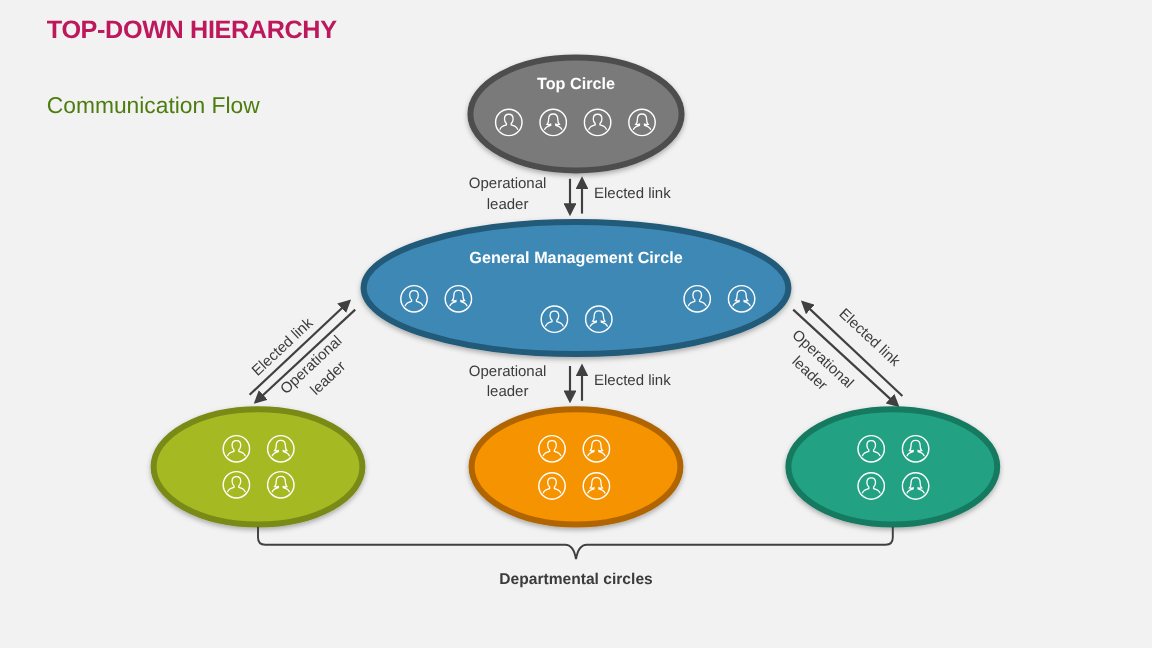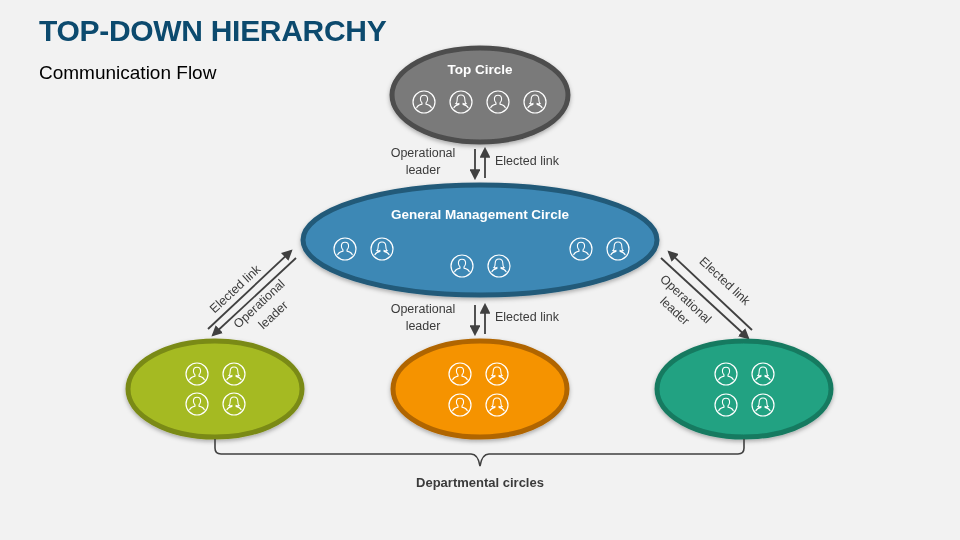--- a/index.html
+++ b/index.html
@@ -4,26 +4,26 @@
 <style>
   html, body { margin: 0; padding: 0; }
   body {
     width: 960px; height: 540px; overflow: hidden;
     background: #f2f2f2;
     font-family: "Liberation Sans", "DejaVu Sans", sans-serif;
     position: relative;
   }
   .title {
     position: absolute; left: 39px; top: 14px;
-    font-size: 30px; font-weight: bold; color: #0c4a6e;
+    font-size: 21px; font-weight: bold; color: #be185d;
     letter-spacing: -0.3px;
   }
   .subtitle {
-    position: absolute; left: 39px; top: 62px;
-    font-size: 19px; color: #000000;
+    position: absolute; left: 39px; top: 78px;
+    font-size: 19px; color: #4d7c0f;
   }
   svg.diagram { position: absolute; left: 0; top: 0; }
   .lbl { font-family: "Liberation Sans", "DejaVu Sans", sans-serif; fill: #3b3b3b; font-size: 12.5px; }
   .lbl-bold { font-family: "Liberation Sans", "DejaVu Sans", sans-serif; fill: #3b3b3b; font-size: 13px; font-weight: bold; }
   .ell-title { font-family: "Liberation Sans", "DejaVu Sans", sans-serif; fill: #ffffff; font-size: 13.5px; font-weight: bold; }
 </style>
 </head>
 <body>
 
 <div class="title">TOP-DOWN HIERARCHY</div>

